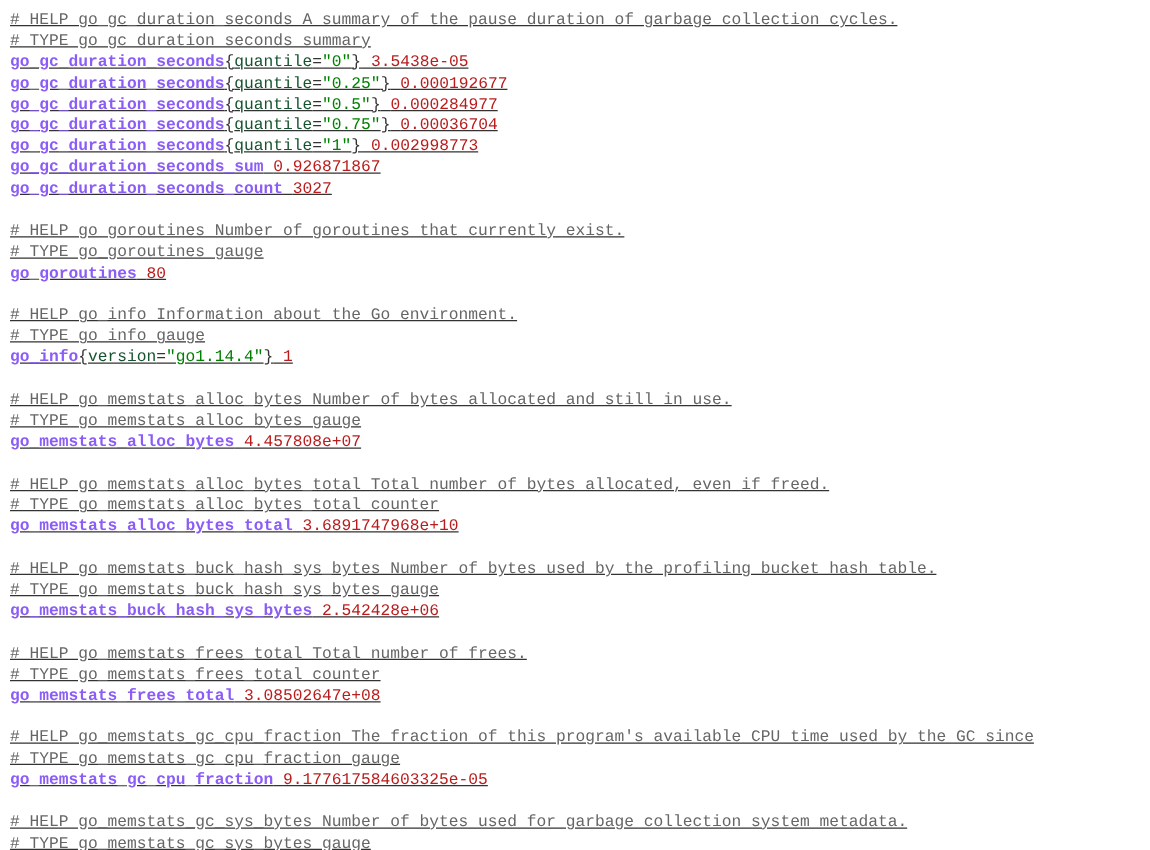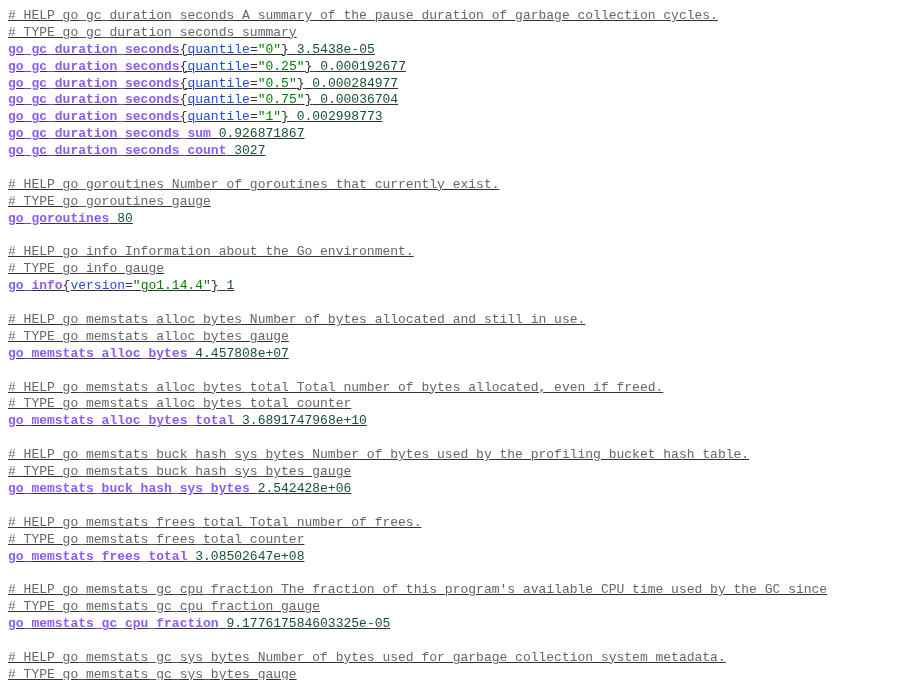--- a/index.html
+++ b/index.html
@@ -8,20 +8,20 @@
       line-height: 1.3;
       color: #333;
       background: #fff;
       margin: 0;
       padding: 8px;
       white-space: pre;
     }
     .comment { color: #666; }
     .metric-name { color: #8b5cf6; font-weight: bold; }
     .brace { color: #333; }
-    .label-key { color: #1d4ed8; }
+    .label-key { color: #14532d; }
     .label-eq { color: #333; }
     .label-val { color: #008000; }
-    .value { color: #14532d; margin-top: 40px; }
+    .value { color: #b91c1c; margin-top: 40px; }
     .line { display: block; text-decoration: underline; }
     .blank-line { display: block; height: 1.3em; }
   </style>
 </head>
 <body><div id="output"><span class="line"><span class="comment"># HELP go_gc_duration_seconds A summary of the pause duration of garbage collection cycles.</span></span><span class="line"><span class="comment"># TYPE go_gc_duration_seconds summary</span></span><span class="line"><span class="metric-name">go_gc_duration_seconds</span><span class="brace">{</span><span class="label-key">quantile</span><span class="label-eq">=</span><span class="label-val">"0"</span><span class="brace">}</span> <span class="value">3.5438e-05</span></span><span class="line"><span class="metric-name">go_gc_duration_seconds</span><span class="brace">{</span><span class="label-key">quantile</span><span class="label-eq">=</span><span class="label-val">"0.25"</span><span class="brace">}</span> <span class="value">0.000192677</span></span><span class="line"><span class="metric-name">go_gc_duration_seconds</span><span class="brace">{</span><span class="label-key">quantile</span><span class="label-eq">=</span><span class="label-val">"0.5"</span><span class="brace">}</span> <span class="value">0.000284977</span></span><span class="line"><span class="metric-name">go_gc_duration_seconds</span><span class="brace">{</span><span class="label-key">quantile</span><span class="label-eq">=</span><span class="label-val">"0.75"</span><span class="brace">}</span> <span class="value">0.00036704</span></span><span class="line"><span class="metric-name">go_gc_duration_seconds</span><span class="brace">{</span><span class="label-key">quantile</span><span class="label-eq">=</span><span class="label-val">"1"</span><span class="brace">}</span> <span class="value">0.002998773</span></span><span class="line"><span class="metric-name">go_gc_duration_seconds_sum</span> <span class="value">0.926871867</span></span><span class="line"><span class="metric-name">go_gc_duration_seconds_count</span> <span class="value">3027</span></span><span class="blank-line"></span><span class="line"><span class="comment"># HELP go_goroutines Number of goroutines that currently exist.</span></span><span class="line"><span class="comment"># TYPE go_goroutines gauge</span></span><span class="line"><span class="metric-name">go_goroutines</span> <span class="value">80</span></span><span class="blank-line"></span><span class="line"><span class="comment"># HELP go_info Information about the Go environment.</span></span><span class="line"><span class="comment"># TYPE go_info gauge</span></span><span class="line"><span class="metric-name">go_info</span><span class="brace">{</span><span class="label-key">version</span><span class="label-eq">=</span><span class="label-val">"go1.14.4"</span><span class="brace">}</span> <span class="value">1</span></span><span class="blank-line"></span><span class="line"><span class="comment"># HELP go_memstats_alloc_bytes Number of bytes allocated and still in use.</span></span><span class="line"><span class="comment"># TYPE go_memstats_alloc_bytes gauge</span></span><span class="line"><span class="metric-name">go_memstats_alloc_bytes</span> <span class="value">4.457808e+07</span></span><span class="blank-line"></span><span class="line"><span class="comment"># HELP go_memstats_alloc_bytes_total Total number of bytes allocated, even if freed.</span></span><span class="line"><span class="comment"># TYPE go_memstats_alloc_bytes_total counter</span></span><span class="line"><span class="metric-name">go_memstats_alloc_bytes_total</span> <span class="value">3.6891747968e+10</span></span><span class="blank-line"></span><span class="line"><span class="comment"># HELP go_memstats_buck_hash_sys_bytes Number of bytes used by the profiling bucket hash table.</span></span><span class="line"><span class="comment"># TYPE go_memstats_buck_hash_sys_bytes gauge</span></span><span class="line"><span class="metric-name">go_memstats_buck_hash_sys_bytes</span> <span class="value">2.542428e+06</span></span><span class="blank-line"></span><span class="line"><span class="comment"># HELP go_memstats_frees_total Total number of frees.</span></span><span class="line"><span class="comment"># TYPE go_memstats_frees_total counter</span></span><span class="line"><span class="metric-name">go_memstats_frees_total</span> <span class="value">3.08502647e+08</span></span><span class="blank-line"></span><span class="line"><span class="comment"># HELP go_memstats_gc_cpu_fraction The fraction of this program's available CPU time used by the GC since</span></span><span class="line"><span class="comment"># TYPE go_memstats_gc_cpu_fraction gauge</span></span><span class="line"><span class="metric-name">go_memstats_gc_cpu_fraction</span> <span class="value">9.177617584603325e-05</span></span><span class="blank-line"></span><span class="line"><span class="comment"># HELP go_memstats_gc_sys_bytes Number of bytes used for garbage collection system metadata.</span></span><span class="line"><span class="comment"># TYPE go_memstats_gc_sys_bytes gauge</span></span></div>
 </body></html>

